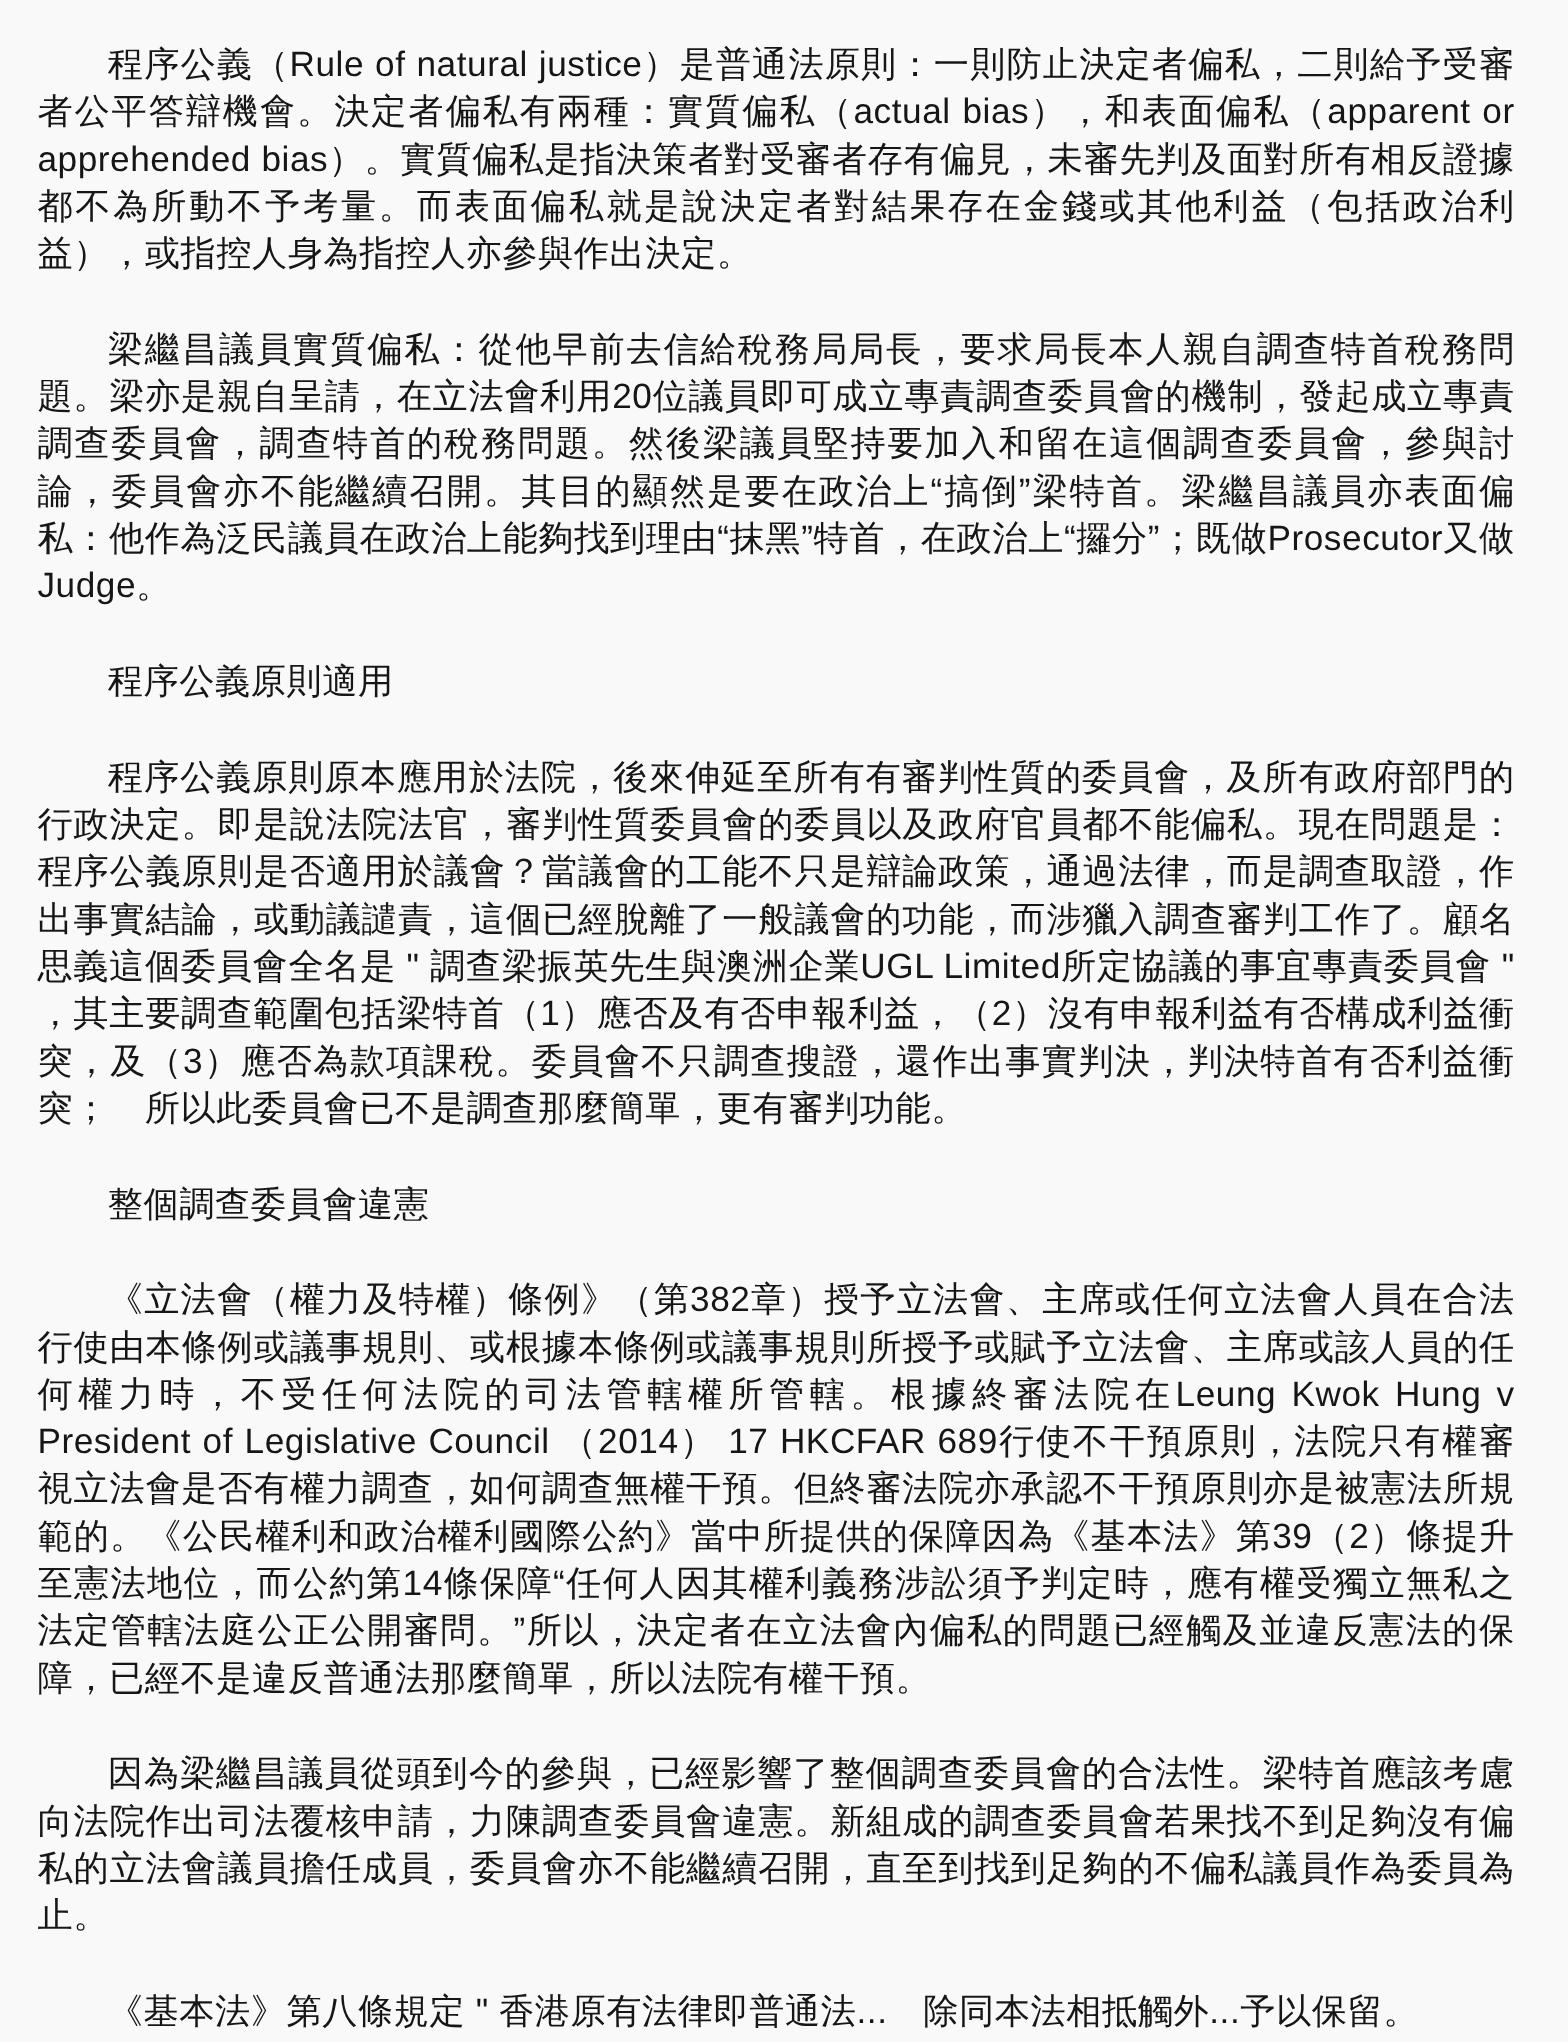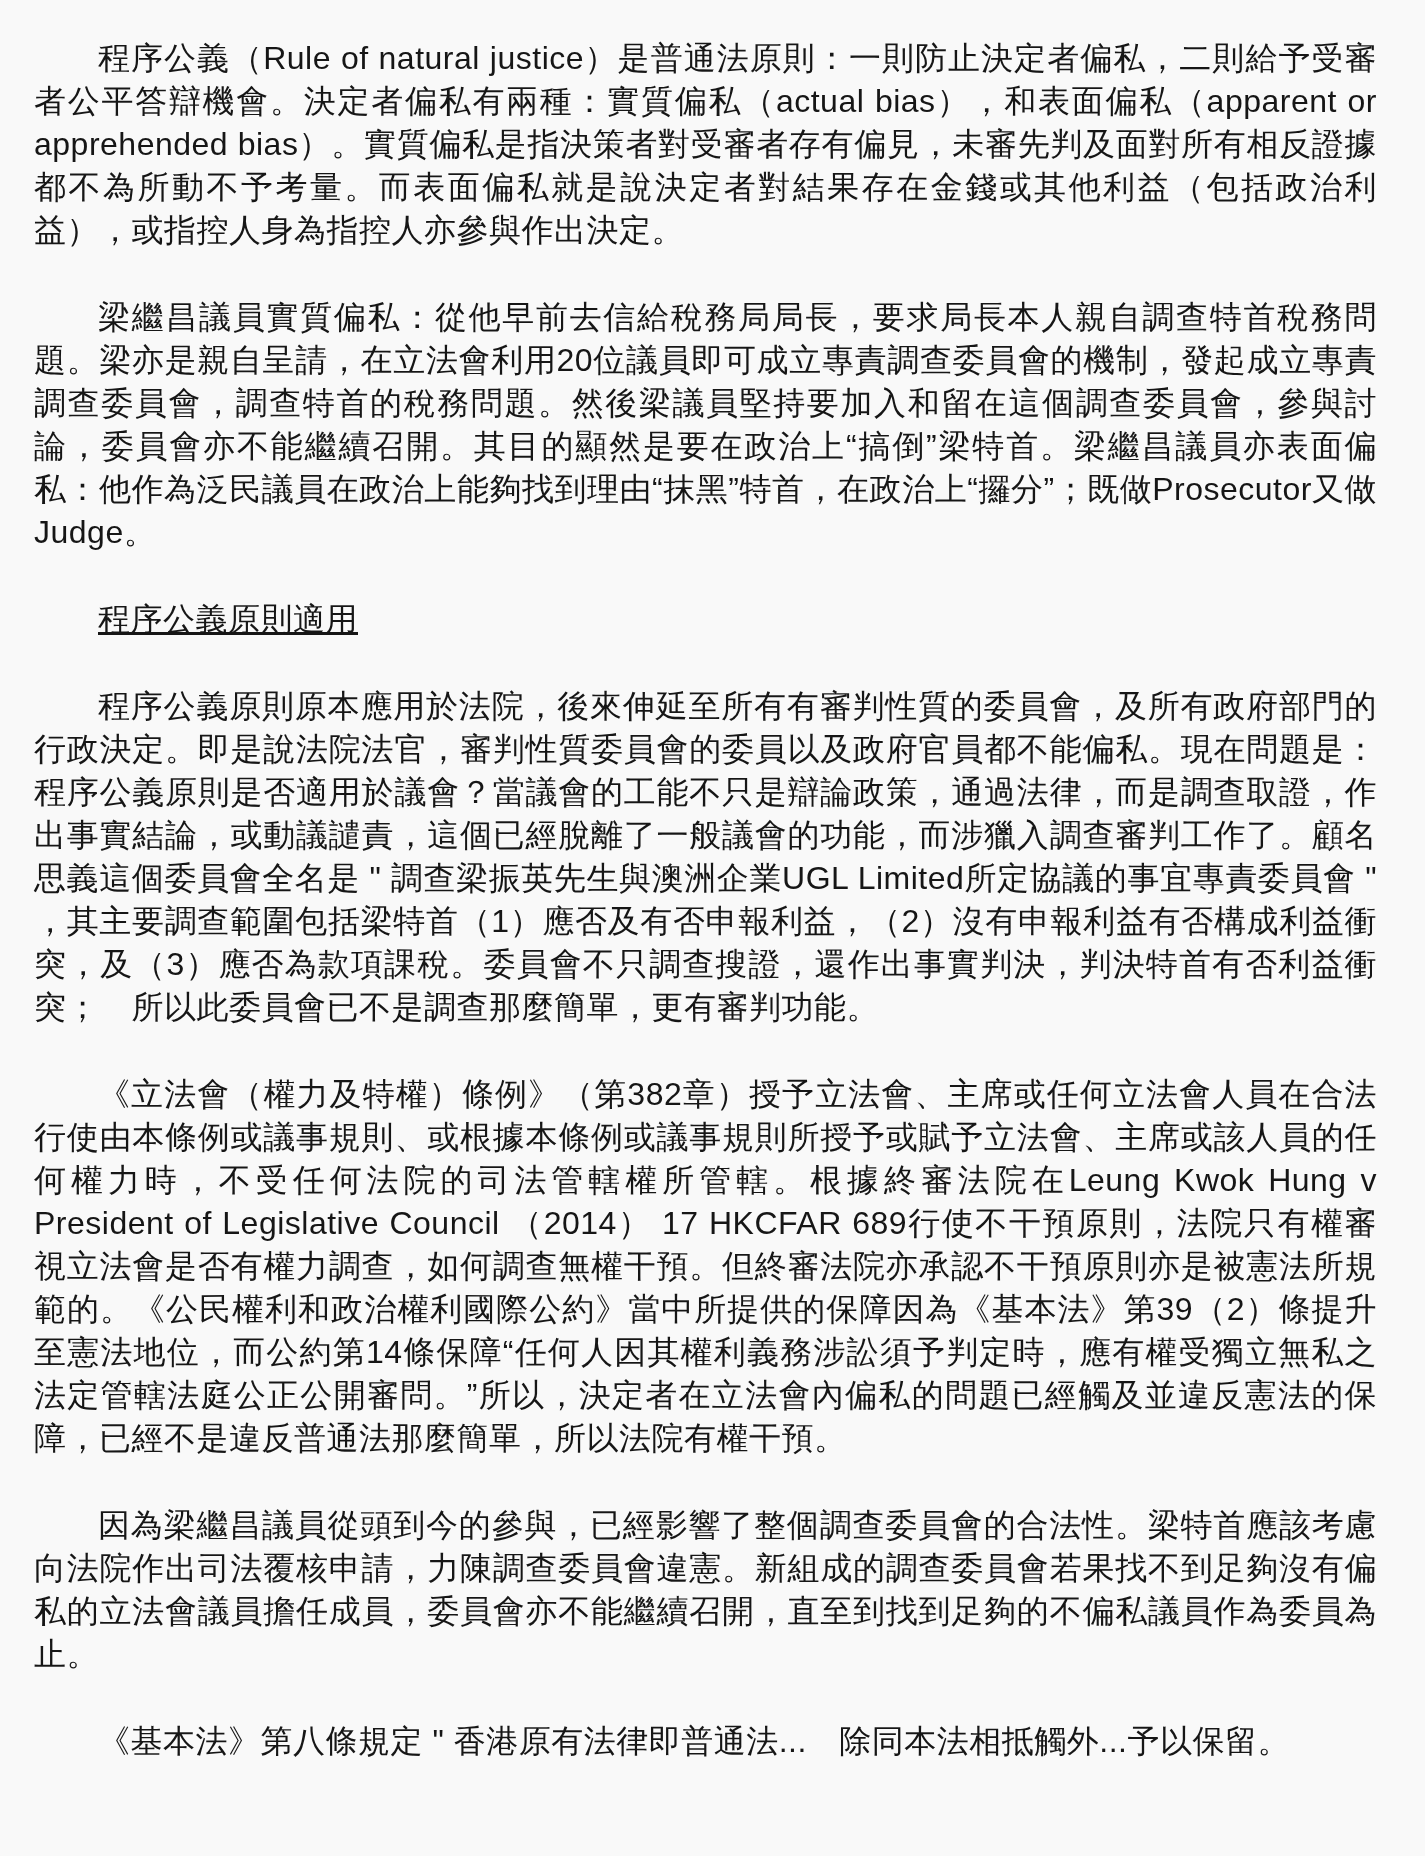--- a/index.html
+++ b/index.html
@@ -25,32 +25,32 @@
     text-justify: inter-ideograph;
   }
   .article p {
     margin: 0 14px 44px 0;
     text-indent: 2em;
     word-break: normal;
     overflow-wrap: break-word;
   }
   .article p.heading {
     font-weight: normal; 
-    text-decoration: underline;
   }
   .article p:last-child {
     margin-bottom: 0;
   }
 </style>
 </head>
 <body>
 
 <main class="article">
   <div>
       <p class="para">程序公義（Rule of natural justice）是普通法原則：一則防止決定者偏私，二則給予受審者公平答辯機會。決定者偏私有兩種：實質偏私（actual bias），和表面偏私（apparent or apprehended bias）。實質偏私是指決策者對受審者存有偏見，未審先判及面對所有相反證據都不為所動不予考量。而表面偏私就是說決定者對結果存在金錢或其他利益（包括政治利益），或指控人身為指控人亦參與作出決定。</p>
       <p class="para">梁繼昌議員實質偏私：從他早前去信給稅務局局長，要求局長本人親自調查特首稅務問題。梁亦是親自呈請，在立法會利用20位議員即可成立專責調查委員會的機制，發起成立專責調查委員會，調查特首的稅務問題。然後梁議員堅持要加入和留在這個調查委員會，參與討論，委員會亦不能繼續召開。其目的顯然是要在政治上“搞倒”梁特首。梁繼昌議員亦表面偏私：他作為泛民議員在政治上能夠找到理由“抹黑”特首，在政治上“攞分”；既做Prosecutor又做Judge。</p>
       <p class="heading">程序公義原則適用</p>
       <p class="para">程序公義原則原本應用於法院，後來伸延至所有有審判性質的委員會，及所有政府部門的行政決定。即是說法院法官，審判性質委員會的委員以及政府官員都不能偏私。現在問題是：程序公義原則是否適用於議會？當議會的工能不只是辯論政策，通過法律，而是調查取證，作出事實結論，或動議譴責，這個已經脫離了一般議會的功能，而涉獵入調查審判工作了。顧名思義這個委員會全名是 " 調查梁振英先生與澳洲企業UGL Limited所定協議的事宜專責委員會 " ，其主要調查範圍包括梁特首（1）應否及有否申報利益，（2）沒有申報利益有否構成利益衝突，及（3）應否為款項課稅。委員會不只調查搜證，還作出事實判決，判決特首有否利益衝突；　所以此委員會已不是調查那麼簡單，更有審判功能。</p>
+      <p class="heading">整個調查委員會違憲</p>
       <p class="para">《立法會（權力及特權）條例》（第382章）授予立法會、主席或任何立法會人員在合法行使由本條例或議事規則、或根據本條例或議事規則所授予或賦予立法會、主席或該人員的任何權力時，不受任何法院的司法管轄權所管轄。根據終審法院在Leung Kwok Hung v President of Legislative Council （2014） 17 HKCFAR 689行使不干預原則，法院只有權審視立法會是否有權力調查，如何調查無權干預。但終審法院亦承認不干預原則亦是被憲法所規範的。《公民權利和政治權利國際公約》當中所提供的保障因為《基本法》第39（2）條提升至憲法地位，而公約第14條保障“任何人因其權利義務涉訟須予判定時，應有權受獨立無私之法定管轄法庭公正公開審問。”所以，決定者在立法會內偏私的問題已經觸及並違反憲法的保障，已經不是違反普通法那麼簡單，所以法院有權干預。</p>
       <p class="para">因為梁繼昌議員從頭到今的參與，已經影響了整個調查委員會的合法性。梁特首應該考慮向法院作出司法覆核申請，力陳調查委員會違憲。新組成的調查委員會若果找不到足夠沒有偏私的立法會議員擔任成員，委員會亦不能繼續召開，直至到找到足夠的不偏私議員作為委員為止。</p>
       <p class="para">《基本法》第八條規定 " 香港原有法律即普通法...　除同本法相抵觸外...予以保留。</p>
     </div>
 </main>
 
 </body></html>

